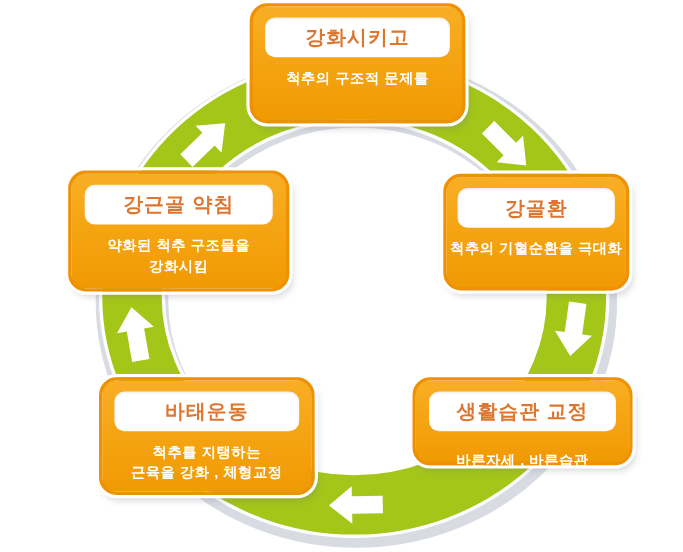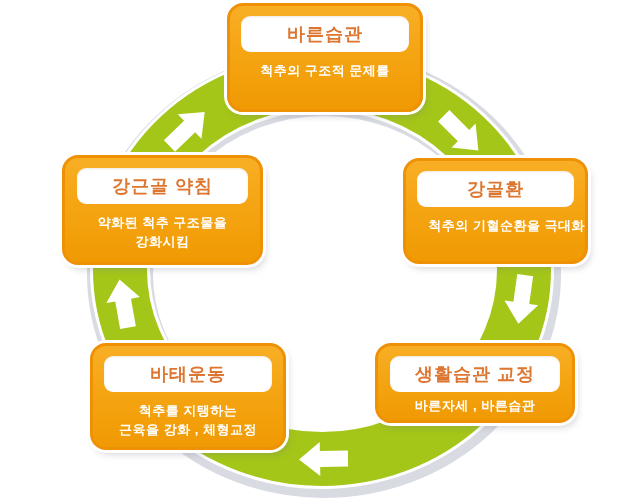--- a/index.html
+++ b/index.html
@@ -16,21 +16,21 @@
   .box {
     position: absolute;
     box-sizing: border-box;
     border: 3px solid #ef9105;
     border-radius: 16px;
     background: linear-gradient(180deg, #f8ae25 0%, #f5a513 45%, #f09a03 100%);
     box-shadow: 0 0 0 3px #ffffff, 3px 5px 6px rgba(110,110,130,0.25);
     text-align: center;
   }
   .box-top          { left: 227px; top: 3px;   width: 196px; height: 109px; }
-  .box-right        { left: 403px; top: 158px; width: 185px; height: 106px; text-align: right; }
+  .box-right        { left: 403px; top: 158px; width: 169px; height: 106px; }
   .box-bottom-right { left: 375px; top: 343px; width: 200px; height: 80px; }
   .box-bottom-left  { left: 90px;  top: 343px; width: 196px; height: 107px; }
   .box-left         { left: 62px;  top: 155px; width: 201px; height: 110px; }
 
   .pill {
     margin: 10px auto 0;
     width: 88%;
     height: 36px;
     background: #ffffff;
     border-radius: 9px;
@@ -48,21 +48,21 @@
   }
   .desc {
     margin-top: 9px;
     color: #ffffff;
     font-weight: bold;
     font-size: 13px;
     line-height: 19px;
     letter-spacing: 0.5px;
   }
   .desc span { display: block; }
-  .box-bottom-right .desc { margin-top: 4px; }
+  .box-bottom-right .desc { margin-top: 17px; }
 </style>
 </head>
 <body>
 
 <div class="stage">
 
   <svg class="ring-svg" width="621" height="502" viewBox="0 0 621 502">
 
     <ellipse cx="324" cy="274" rx="204" ry="191" fill="none" stroke-width="66" stroke="#d9dbe2"></ellipse>
 
@@ -74,21 +74,21 @@
       <path d="M -23 -8 L 5 -8 L 5 -17 L 26 0 L 5 17 L 5 8 L -23 8 Z" transform="translate(186,130) rotate(-44)" fill="#ffffff"></path>
       <path d="M -23 -8 L 5 -8 L 5 -17 L 26 0 L 5 17 L 5 8 L -23 8 Z" transform="translate(460,132) rotate(45)" fill="#ffffff"></path>
       <path d="M -23 -8 L 5 -8 L 5 -17 L 26 0 L 5 17 L 5 8 L -23 8 Z" transform="translate(522,298) rotate(98)" fill="#ffffff"></path>
       <path d="M -23 -8 L 5 -8 L 5 -17 L 26 0 L 5 17 L 5 8 L -23 8 Z" transform="translate(325,459) rotate(179)" fill="#ffffff"></path>
       <path d="M -23 -8 L 5 -8 L 5 -17 L 26 0 L 5 17 L 5 8 L -23 8 Z" transform="translate(124,305) rotate(260)" fill="#ffffff"></path>
     </g>
   </svg>
 
   <div class="box box-top">
     <div class="pill">
-      <span class="title">바른습관</span>
+      <span class="title">강화시키고</span>
     </div>
     <div class="desc">
       <span>척추의 구조적 문제를</span>
     </div>
   </div>
 
   <div class="box box-right">
     <div class="pill">
       <span class="title">강골환</span>
     </div>

